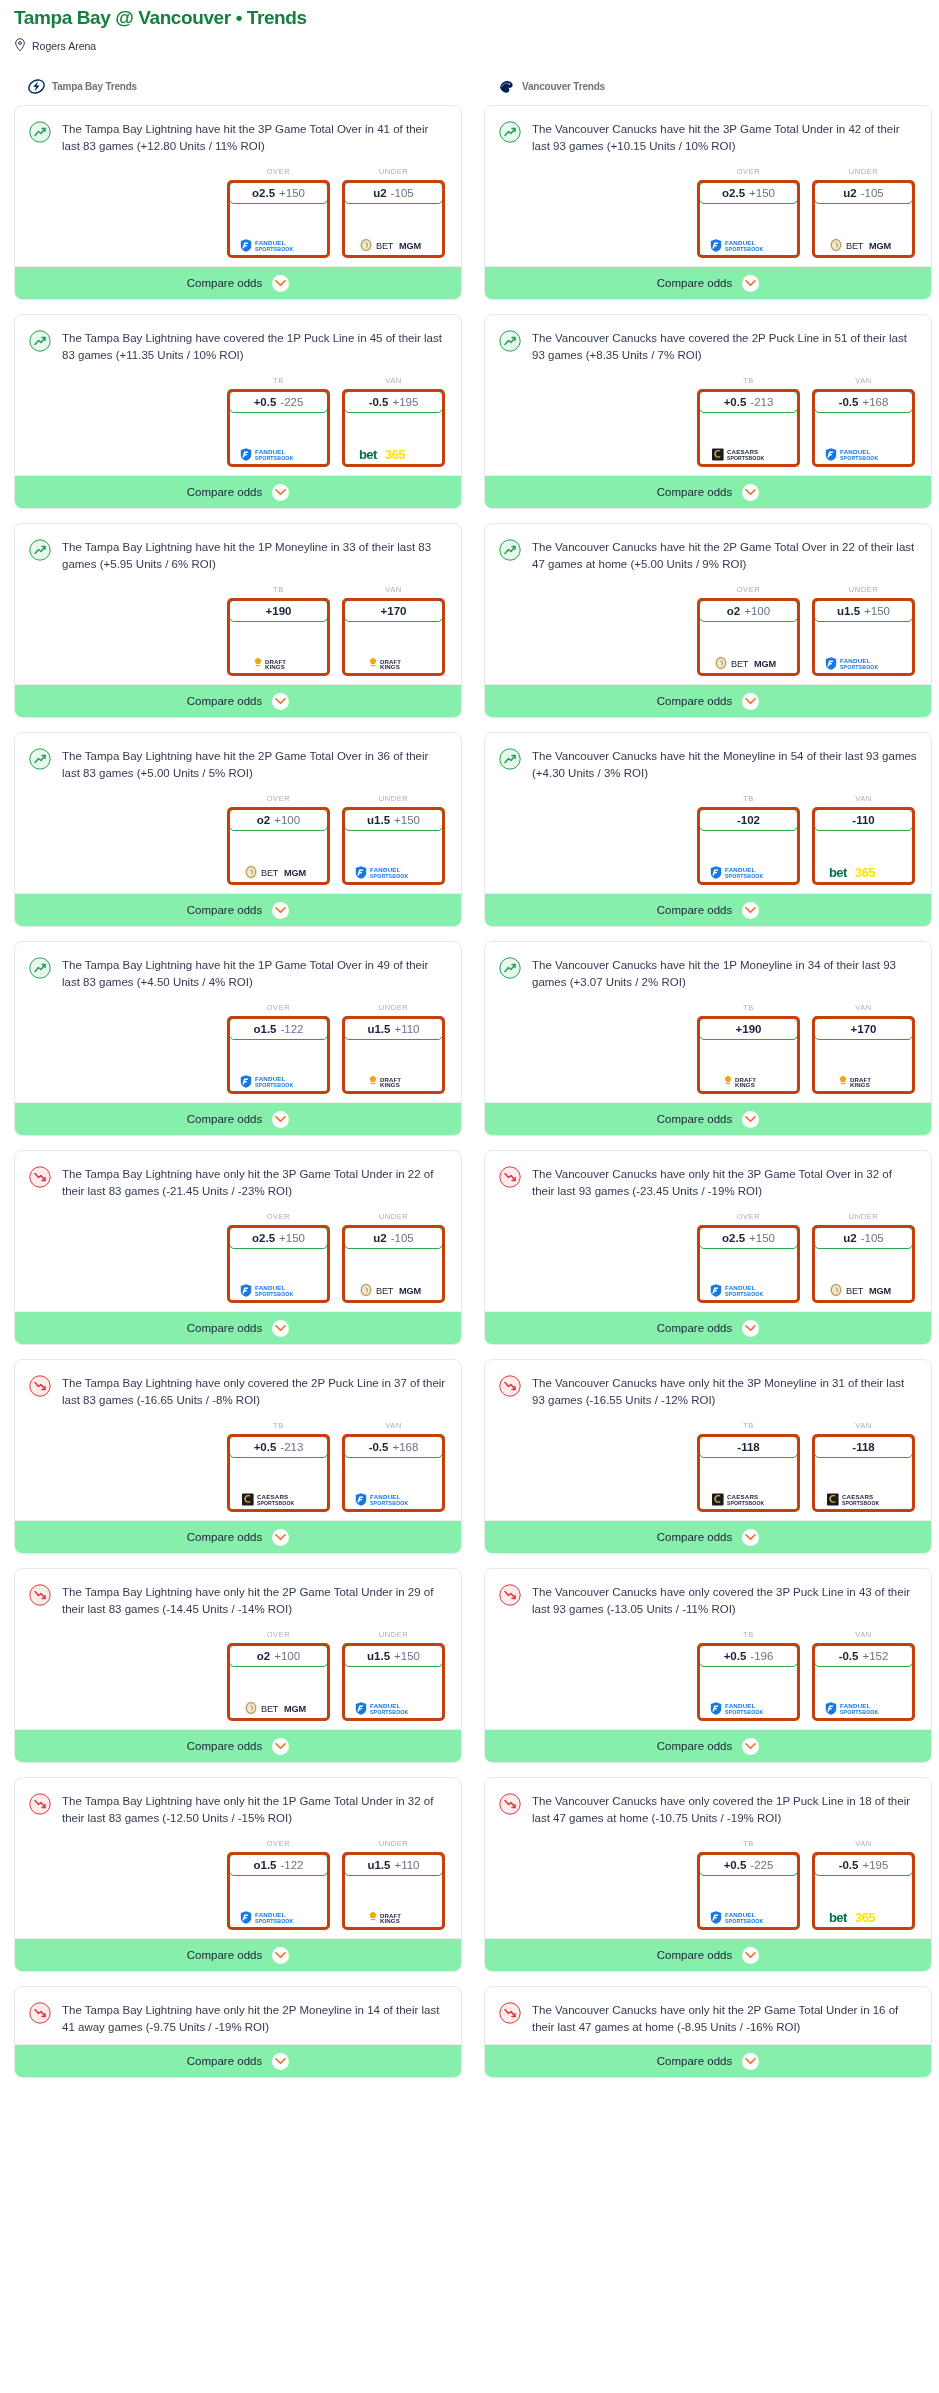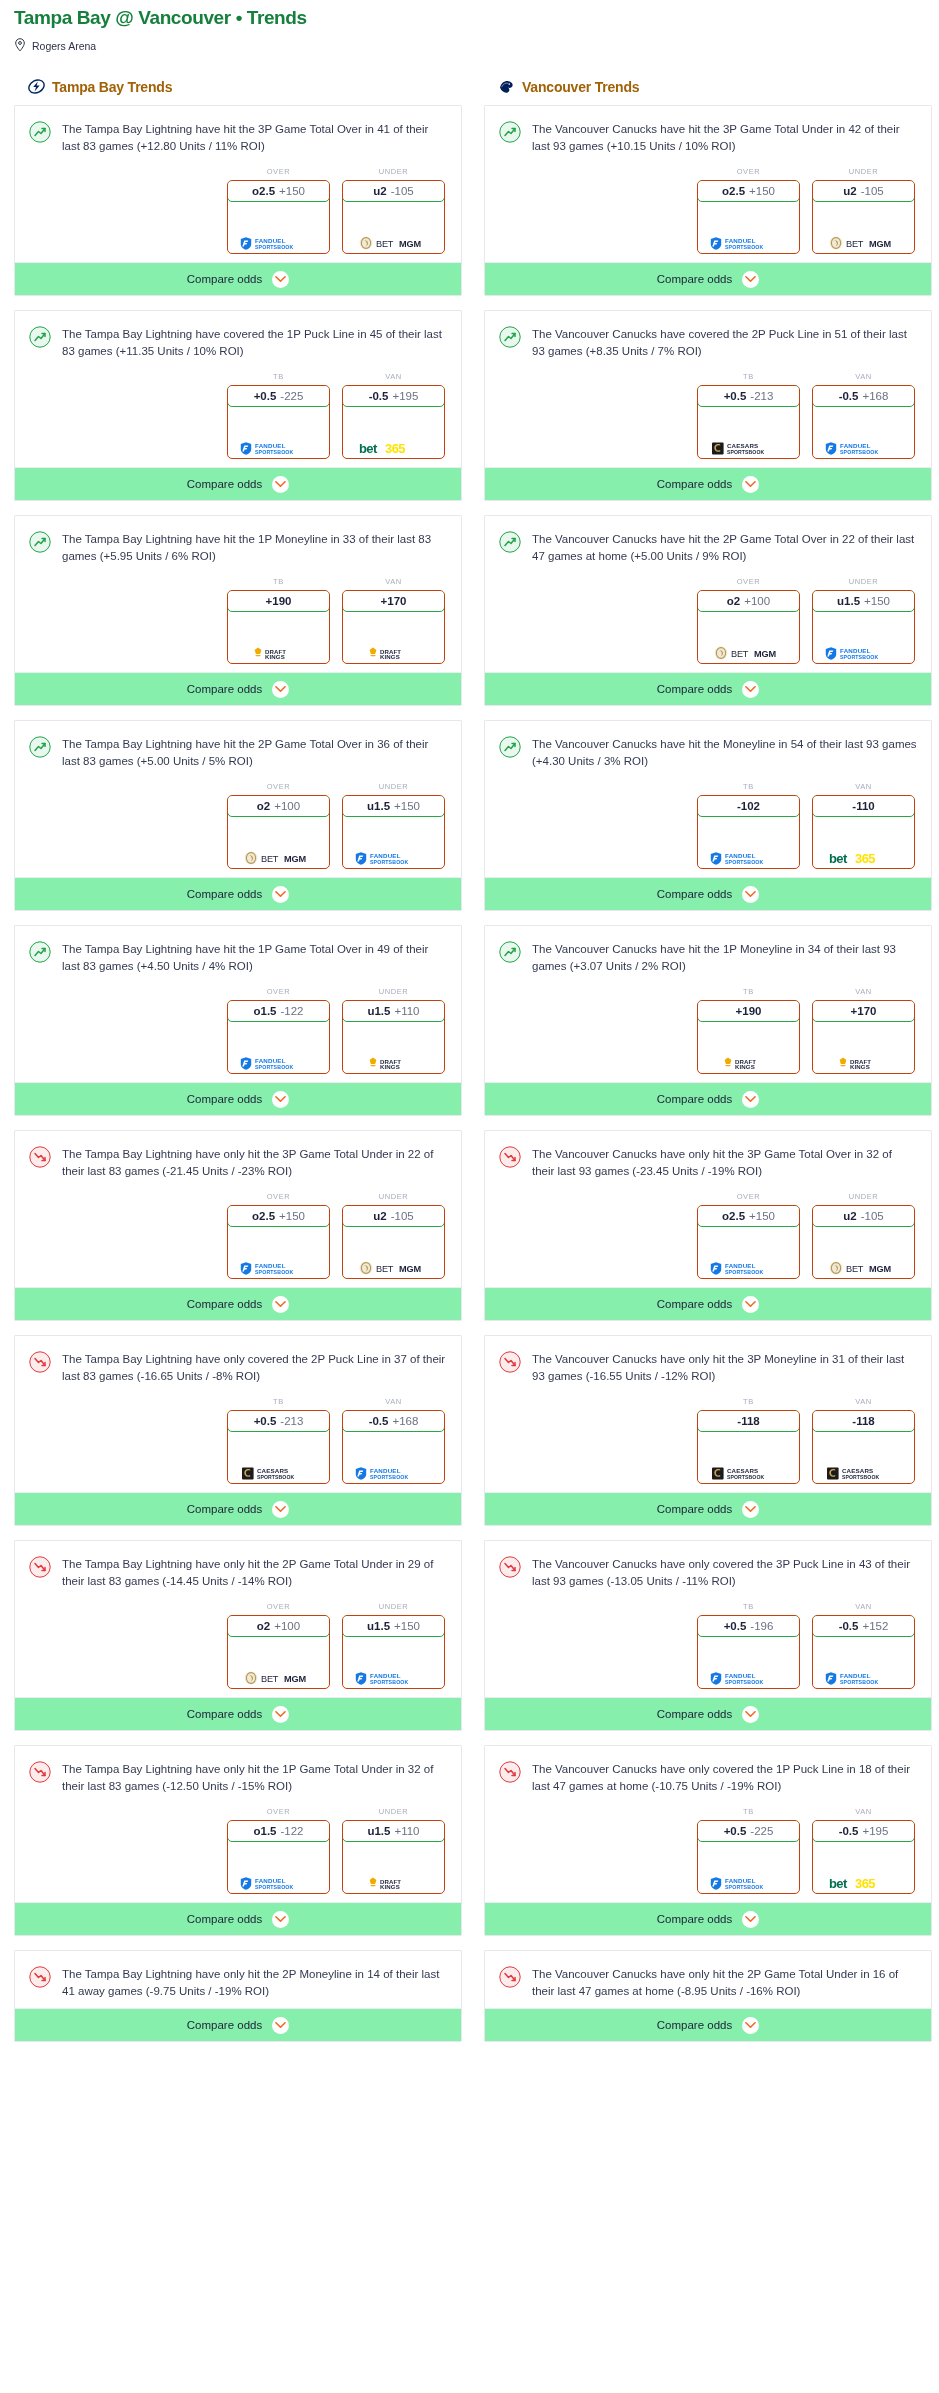--- a/index.html
+++ b/index.html
@@ -40,30 +40,30 @@
 
   .col-head {
     display: flex;
     align-items: center;
     gap: 7px;
     margin-left: 14px;
     margin-bottom: 10px;
   }
   .col-head .logo { width: 17px; height: 17px; flex: 0 0 auto; }
   .col-head .col-title {
-    font-size: 14px;
+    font-size: 10px;
     font-weight: bold;
-    color: #a16207;
+    color: #737373;
     letter-spacing: -0.2px;
   }
 
   
   .card {
     border: 1px solid #e6e8ec;
-    border-radius: 1px;
+    border-radius: 8px;
     background: #ffffff;
     margin-bottom: 14px;
     overflow: hidden;
   }
   .card-body { padding: 14px 14px 8px 14px; }
   .trend-row { display: flex; gap: 11px; align-items: flex-start; }
   .trend-ico { width: 22px; height: 22px; flex: 0 0 22px; margin-top: 1px; }
   .trend-text {
     font-size: 11.5px;
     line-height: 17px;
@@ -81,21 +81,21 @@
   }
   .odds-col { width: 103px; }
   .odds-label {
     text-align: center;
     font-size: 7.5px;
     letter-spacing: 0.6px;
     color: #a8adbb;
     margin-bottom: 4px;
   }
   .odds-box {
-    border: 1px solid #c2410c;
+    border: 3px solid #c2410c;
     border-radius: 5px;
     background: #fff;
     overflow: hidden;
   }
   .odds-price {
     border: 1px solid #29a745;
     border-radius: 5px;
     background: #fff;
     height: 22px;
     display: flex;

